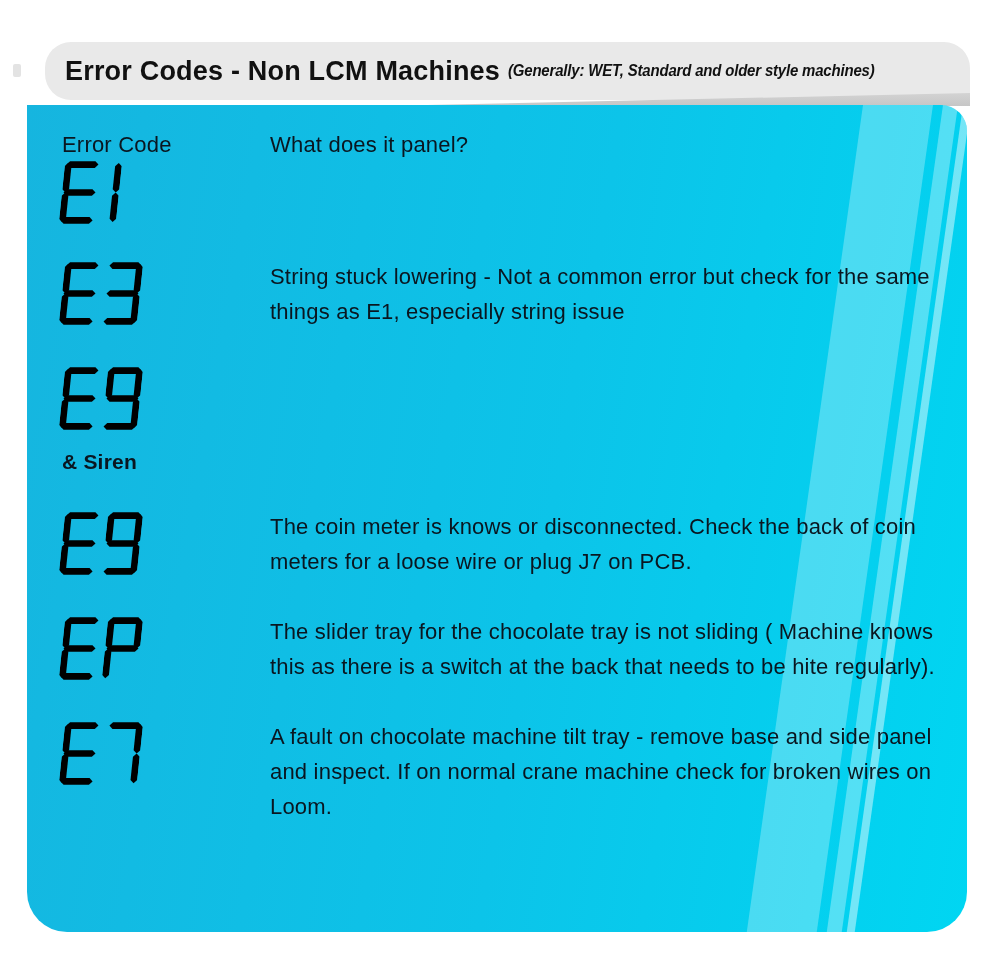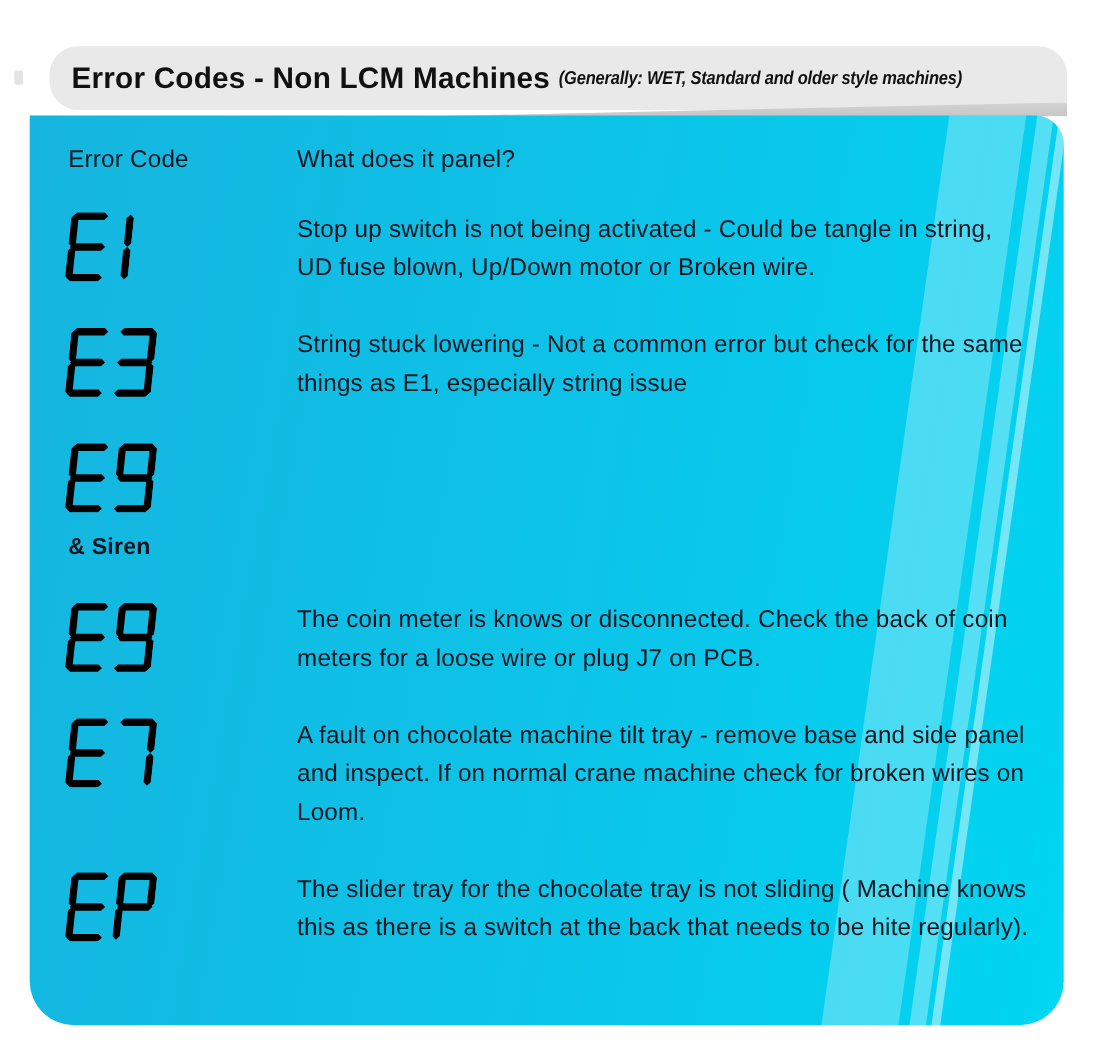--- a/index.html
+++ b/index.html
@@ -32,21 +32,21 @@
     border-radius: 0 26px 40px 40px; overflow: hidden; }
   .streaks { position: absolute; inset: 0; transform: skewX(-8deg); transform-origin: top left;
     pointer-events: none; }
   .streak { position: absolute; top: -20px; bottom: -20px; background: #ffffff; }
   .streak.wide  { left: 836px; width: 70px; opacity: 0.28; }
   .streak.thin1 { left: 916px; width: 15px; opacity: 0.32; }
   .streak.thin2 { left: 936px; width: 8px;  opacity: 0.45; }
 
   
   .table { position: absolute; inset: 0; padding: 27px 30px 0 35px; }
-  .thead { display: flex; margin-bottom: 32px; }
+  .thead { display: flex; }
   .col-code { flex: 0 0 208px; }
   .col-meaning { flex: 1 1 auto; max-width: 700px; }
   .thead .hcell { font-size: 22px; font-weight: 500; color: #0a1620; letter-spacing: 0.2px; }
 
   .trow { display: flex; align-items: flex-start; margin-bottom: 35px; }
   .code-cell { flex: 0 0 208px; padding-top: 3px; }
   .digits { display: flex; gap: 8px; align-items: flex-start; }
   .digits svg { display: block; transform: skewX(-6deg); }
   .code-note { font-size: 21px; font-weight: bold; color: #0a1620; margin-top: 20px; letter-spacing: 0.2px; }
   .meaning { font-size: 22px; line-height: 35px; color: #0a1620; letter-spacing: 0.2px;
@@ -88,21 +88,20 @@
                   <polygon points="4,84 13,75 81,75 90,84 81,93 13,93" fill="#000000"></polygon>
                   <polygon points="9,84 18,93 18,155 9,164 0,155 0,93" fill="#000000"></polygon>
                   <polygon points="4,159 13,150 81,150 90,159 81,168 13,168" fill="#000000"></polygon>
                 </svg>
                 <svg viewBox="56 0 38 168" height="63" width="14">
                   <polygon points="85,4 94,13 94,75 85,84 76,75 76,13" fill="#000000"></polygon>
                   <polygon points="85,84 94,93 94,155 85,164 76,155 76,93" fill="#000000"></polygon>
                 </svg>
               </div>
             </div>
-            <div class="meaning col-meaning">Stop up switch is not being activated - Could be tangle in string, UD fuse blown, Up/Down motor or Broken wire.</div>
           </div>
           <div class="trow">
             <div class="code-cell">
               <div class="digits">
                 <svg viewBox="0 0 94 168" height="63" width="35">
                   <polygon points="4,9 13,0 81,0 90,9 81,18 13,18" fill="#000000"></polygon>
                   <polygon points="9,4 18,13 18,75 9,84 0,75 0,13" fill="#000000"></polygon>
                   <polygon points="4,84 13,75 81,75 90,84 81,93 13,93" fill="#000000"></polygon>
                   <polygon points="9,84 18,93 18,155 9,164 0,155 0,93" fill="#000000"></polygon>
                   <polygon points="4,159 13,150 81,150 90,159 81,168 13,168" fill="#000000"></polygon>
@@ -167,45 +166,45 @@
               <div class="digits">
                 <svg viewBox="0 0 94 168" height="63" width="35">
                   <polygon points="4,9 13,0 81,0 90,9 81,18 13,18" fill="#000000"></polygon>
                   <polygon points="9,4 18,13 18,75 9,84 0,75 0,13" fill="#000000"></polygon>
                   <polygon points="4,84 13,75 81,75 90,84 81,93 13,93" fill="#000000"></polygon>
                   <polygon points="9,84 18,93 18,155 9,164 0,155 0,93" fill="#000000"></polygon>
                   <polygon points="4,159 13,150 81,150 90,159 81,168 13,168" fill="#000000"></polygon>
                 </svg>
                 <svg viewBox="0 0 94 168" height="63" width="35">
                   <polygon points="4,9 13,0 81,0 90,9 81,18 13,18" fill="#000000"></polygon>
+                  <polygon points="9,4 18,13 18,75 9,84 0,75 0,13" fill="#000000"></polygon>
+                  <polygon points="85,4 94,13 94,75 85,84 76,75 76,13" fill="#000000"></polygon>
+                  <polygon points="4,84 13,75 81,75 90,84 81,93 13,93" fill="#000000"></polygon>
+                  <polygon points="9,84 18,93 18,155 9,164 0,155 0,93" fill="#000000"></polygon>
+                </svg>
+              </div>
+            </div>
+            <div class="meaning col-meaning">The slider tray for the chocolate tray is not sliding ( Machine knows this as there is a switch at the back that needs to be hite regularly).</div>
+          </div>
+          <div class="trow">
+            <div class="code-cell">
+              <div class="digits">
+                <svg viewBox="0 0 94 168" height="63" width="35">
+                  <polygon points="4,9 13,0 81,0 90,9 81,18 13,18" fill="#000000"></polygon>
+                  <polygon points="9,4 18,13 18,75 9,84 0,75 0,13" fill="#000000"></polygon>
+                  <polygon points="4,84 13,75 81,75 90,84 81,93 13,93" fill="#000000"></polygon>
+                  <polygon points="9,84 18,93 18,155 9,164 0,155 0,93" fill="#000000"></polygon>
+                  <polygon points="4,159 13,150 81,150 90,159 81,168 13,168" fill="#000000"></polygon>
+                </svg>
+                <svg viewBox="0 0 94 168" height="63" width="35">
+                  <polygon points="4,9 13,0 81,0 90,9 81,18 13,18" fill="#000000"></polygon>
                   <polygon points="85,4 94,13 94,75 85,84 76,75 76,13" fill="#000000"></polygon>
                   <polygon points="85,84 94,93 94,155 85,164 76,155 76,93" fill="#000000"></polygon>
                 </svg>
               </div>
             </div>
             <div class="meaning col-meaning">A fault on chocolate machine tilt tray - remove base and side panel and inspect. If on normal crane machine check for broken wires on Loom.</div>
-          </div>
-          <div class="trow">
-            <div class="code-cell">
-              <div class="digits">
-                <svg viewBox="0 0 94 168" height="63" width="35">
-                  <polygon points="4,9 13,0 81,0 90,9 81,18 13,18" fill="#000000"></polygon>
-                  <polygon points="9,4 18,13 18,75 9,84 0,75 0,13" fill="#000000"></polygon>
-                  <polygon points="4,84 13,75 81,75 90,84 81,93 13,93" fill="#000000"></polygon>
-                  <polygon points="9,84 18,93 18,155 9,164 0,155 0,93" fill="#000000"></polygon>
-                  <polygon points="4,159 13,150 81,150 90,159 81,168 13,168" fill="#000000"></polygon>
-                </svg>
-                <svg viewBox="0 0 94 168" height="63" width="35">
-                  <polygon points="4,9 13,0 81,0 90,9 81,18 13,18" fill="#000000"></polygon>
-                  <polygon points="9,4 18,13 18,75 9,84 0,75 0,13" fill="#000000"></polygon>
-                  <polygon points="85,4 94,13 94,75 85,84 76,75 76,13" fill="#000000"></polygon>
-                  <polygon points="4,84 13,75 81,75 90,84 81,93 13,93" fill="#000000"></polygon>
-                  <polygon points="9,84 18,93 18,155 9,164 0,155 0,93" fill="#000000"></polygon>
-                </svg>
-              </div>
-            </div>
-            <div class="meaning col-meaning">The slider tray for the chocolate tray is not sliding ( Machine knows this as there is a switch at the back that needs to be hite regularly).</div>
           </div>
         </div>
     </div>
   </div>
 
 </div>
 
 </body></html>

